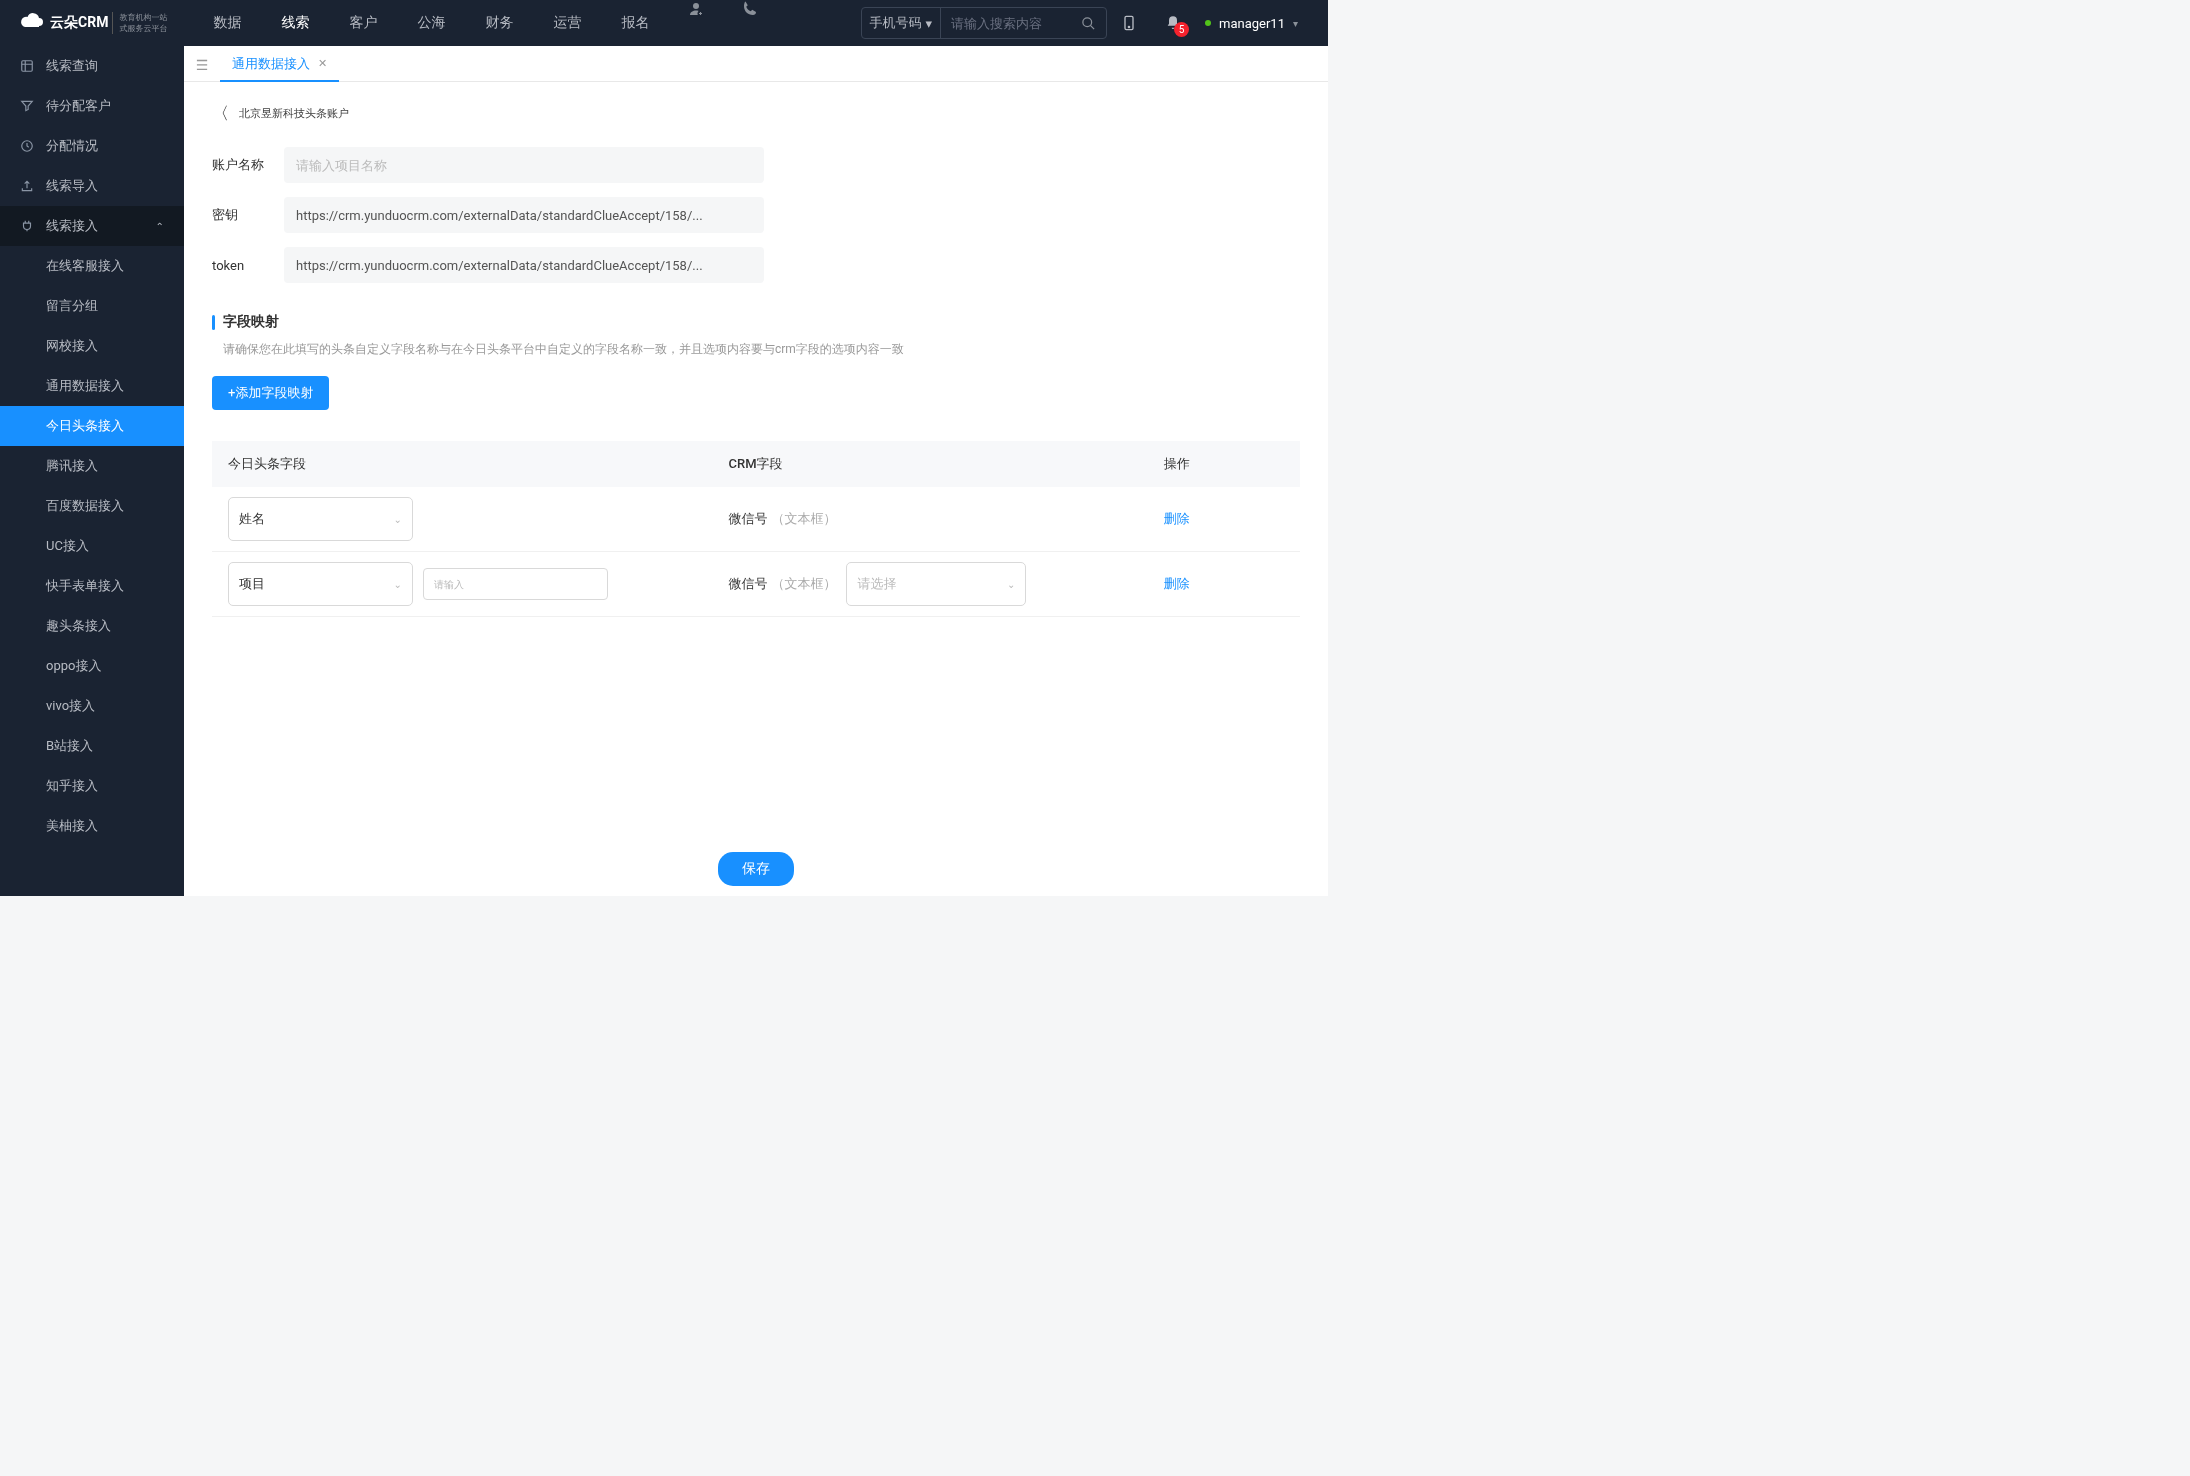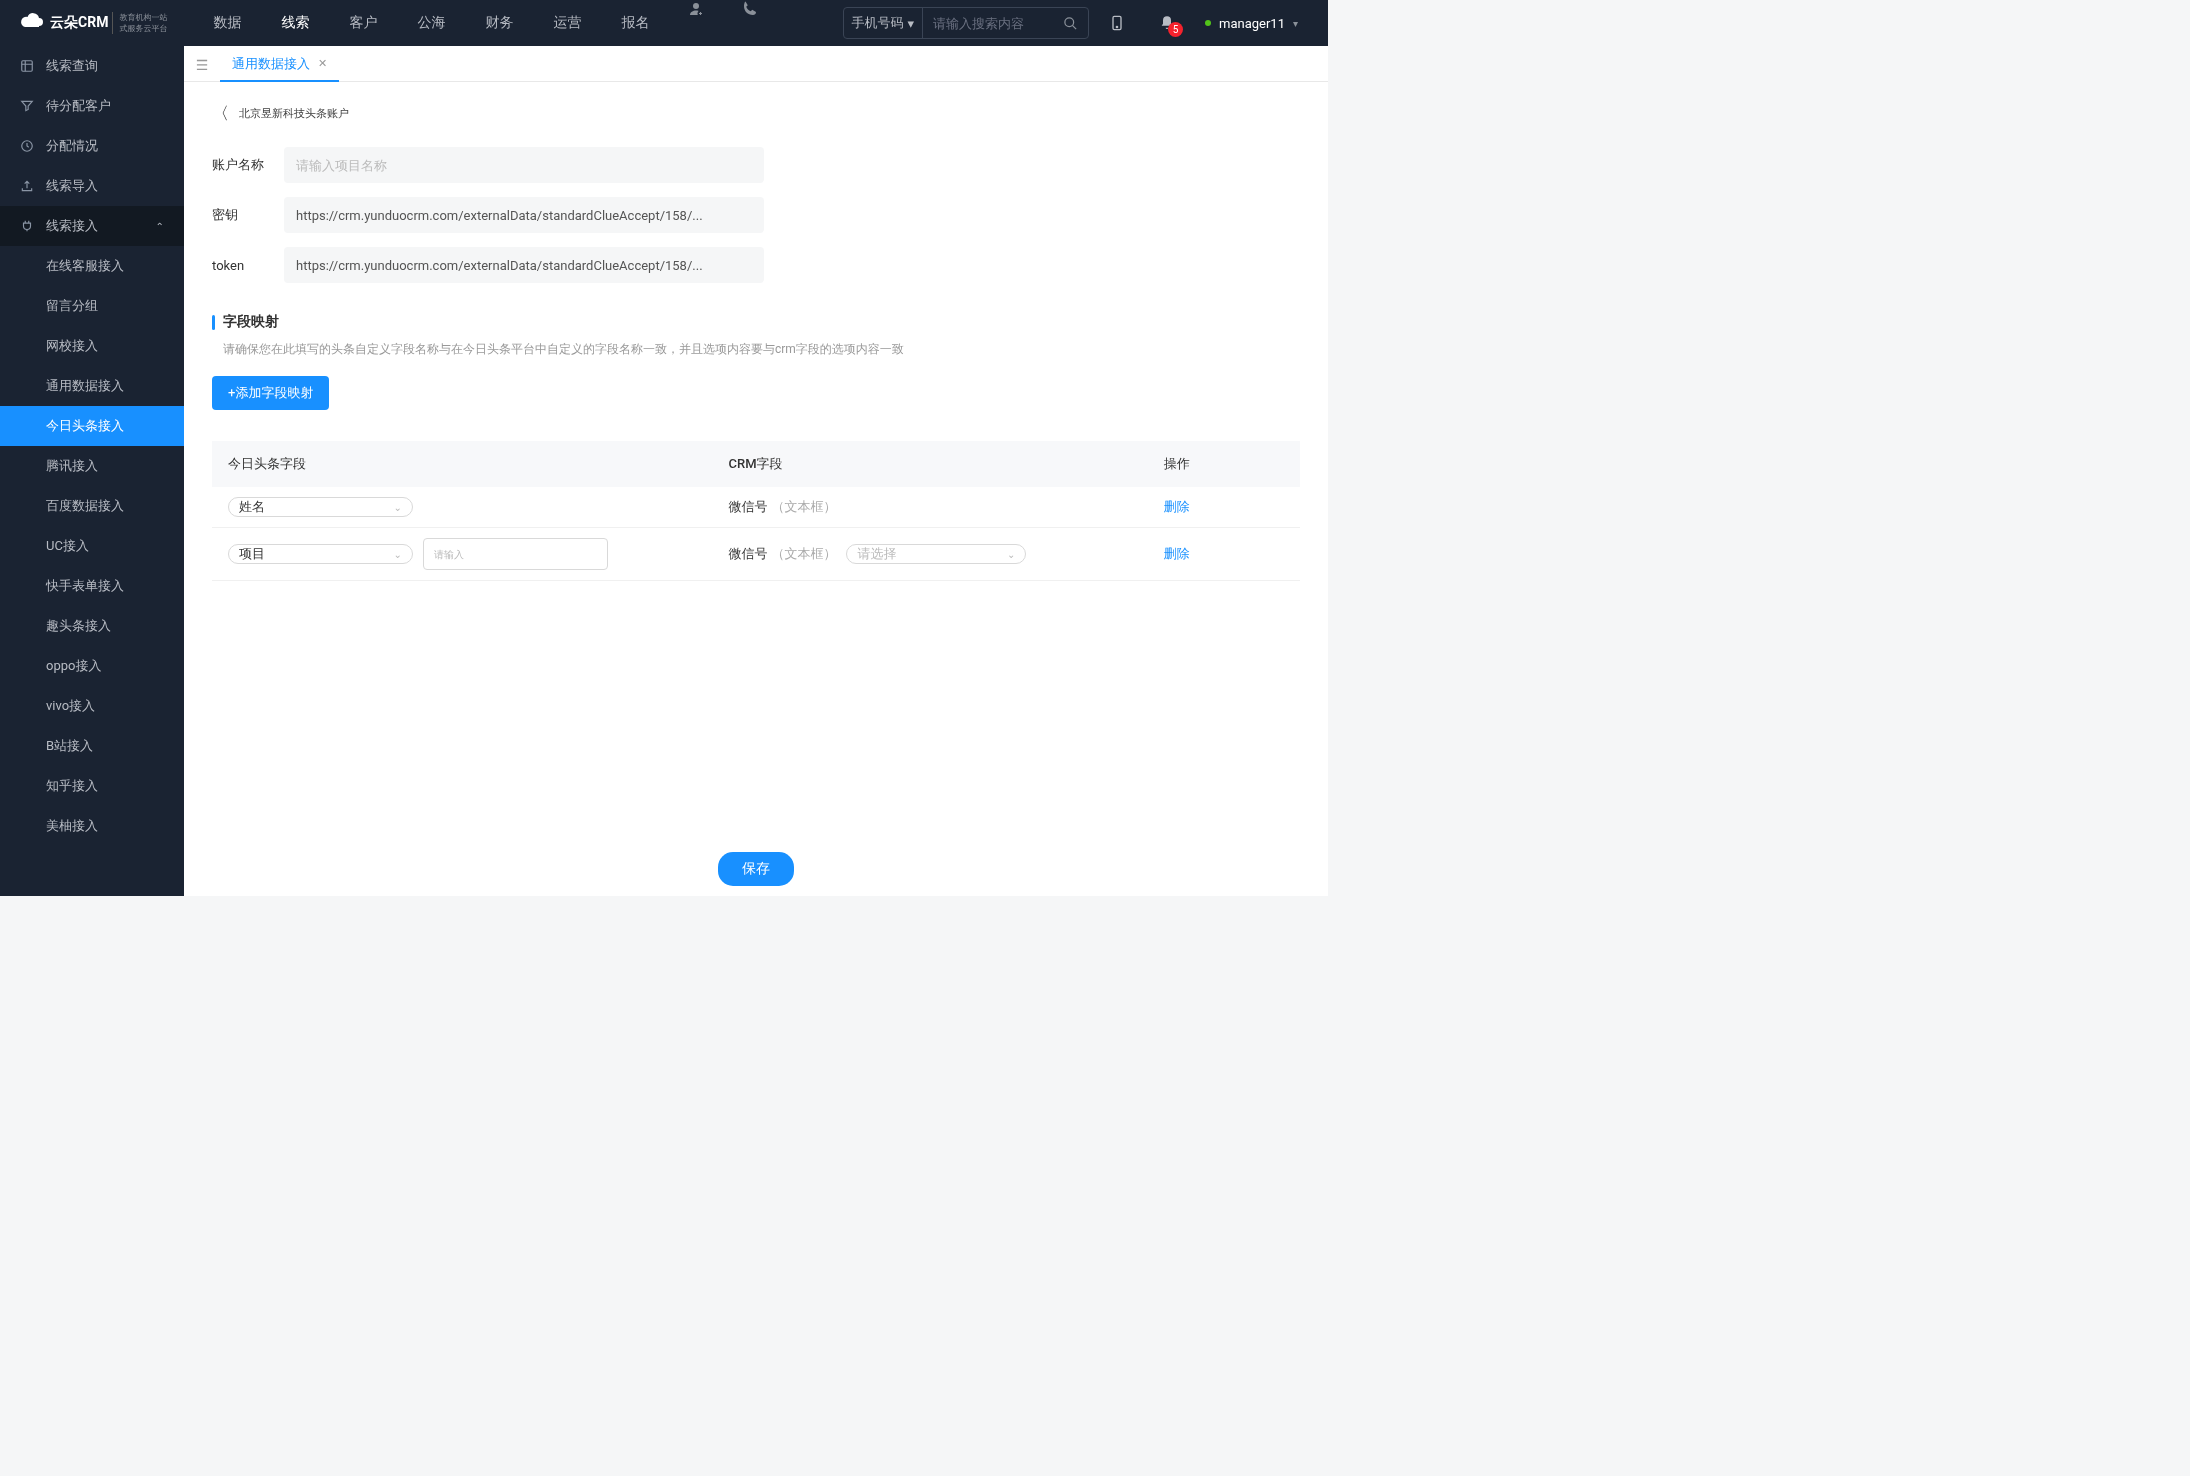--- a/index.html
+++ b/index.html
@@ -7,21 +7,21 @@
 .header{height:46px;background:#1a2332;display:flex;align-items:center;padding:0 20px;color:#fff}
 .logo{display:flex;align-items:center;margin-right:30px}
 .logo-icon{width:24px;height:24px;margin-right:6px}
 .logo-text{display:flex;flex-direction:column;line-height:1.1}
 .logo-main{font-size:14px;font-weight:bold}
 .logo-sub{font-size:8px;color:#8a9099;border-left:1px solid #555;padding-left:6px;margin-left:4px}
 .nav{display:flex;gap:8px}
 .nav-item{padding:0 16px;color:#b8bcc4;font-size:14px;cursor:pointer;height:46px;display:flex;align-items:center}
 .nav-item.active{color:#fff;font-weight:500}
 .nav-icon{padding:0 14px;color:#8a9099;cursor:pointer;font-size:16px}
-.header-right{margin-left:auto;display:flex;align-items:center;gap:6px}
+.header-right{margin-left:auto;display:flex;align-items:center;}
 .search-group{display:flex;align-items:center;border:1px solid #3a4455;border-radius:4px;height:32px}
 .search-select{background:transparent;border:none;color:#b8bcc4;padding:0 8px;font-size:13px;display:flex;align-items:center;gap:4px;border-right:1px solid #3a4455;height:100%}
 .search-input{background:transparent;border:none;color:#fff;padding:0 10px;width:130px;font-size:13px;outline:none}
 .search-input::placeholder{color:#6a7080}
 .search-btn{background:transparent;border:none;color:#8a9099;padding:0 10px;cursor:pointer}
 .header-icon{color:#b8bcc4;padding:0 14px;cursor:pointer;font-size:16px;position:relative}
 .badge{position:absolute;top:7px;right:6px;background:#f5222d;color:#fff;border-radius:8px;min-width:15px;height:15px;font-size:10px;display:flex;align-items:center;justify-content:center;padding:0 3px}
 .user-info{display:flex;align-items:center;gap:8px;padding:0 10px;color:#fff;font-size:13px;cursor:pointer}
 .user-dot{width:6px;height:6px;background:#52c41a;border-radius:50%}
 .container{display:flex;height:calc(100% - 46px)}
@@ -46,21 +46,21 @@
 .form-input{width:480px;height:36px;background:#f5f6f7;border:none;border-radius:4px;padding:0 12px;font-size:13px;color:#555;outline:none}
 .form-input::placeholder{color:#bbb}
 .section{margin-top:30px}
 .section-title{display:flex;align-items:center;gap:8px;font-size:14px;font-weight:600;color:#333;margin-bottom:10px}
 .section-title::before{content:"";width:3px;height:15px;background:#1890ff;border-radius:2px}
 .section-desc{font-size:12px;color:#999;margin-bottom:18px;margin-left:11px}
 .add-btn{background:#1890ff;color:#fff;border:none;padding:0 16px;height:34px;border-radius:4px;font-size:13px;cursor:pointer;margin-bottom:31px}
 .table{width:100%;border-collapse:collapse}
 .table th{text-align:left;font-size:13px;font-weight:500;color:#333;padding:14px 16px;background:#f7f8fa}
 .table td{padding:10px 16px;font-size:13px;color:#333;border-bottom:1px solid #f0f0f0}
-.select-box{display:inline-flex;align-items:center;justify-content:space-between;width:185px;height:20px;border:1px solid #d9d9d9;border-radius:12px;padding:0 10px;font-size:13px;background:#fff;cursor:pointer}
+.select-box{display:inline-flex;align-items:center;justify-content:space-between;width:185px;height:44px;border:1px solid #d9d9d9;border-radius:5px;padding:0 10px;font-size:13px;background:#fff;cursor:pointer}
 .select-box .caret{color:#bbb;font-size:10px}
 .input-box{width:185px;height:32px;border:1px solid #d9d9d9;border-radius:4px;padding:0 10px;font-size:10px;outline:none}
 .input-box::placeholder{color:#bbb}
 .crm-field{font-size:13px}
 .crm-field .type{color:#aaa;margin-left:4px}
 .delete-link{color:#1890ff;cursor:pointer;font-size:13px}
 .footer{position:absolute;bottom:0;left:0;right:0;display:flex;justify-content:center;padding:10px 0;background:#fff}
 .save-btn{background:#1890ff;color:#fff;border:none;padding:0 24px;height:34px;border-radius:15px;font-size:14px;cursor:pointer}
 .row-flex{display:flex;gap:10px;align-items:center}
 svg{display:block}

